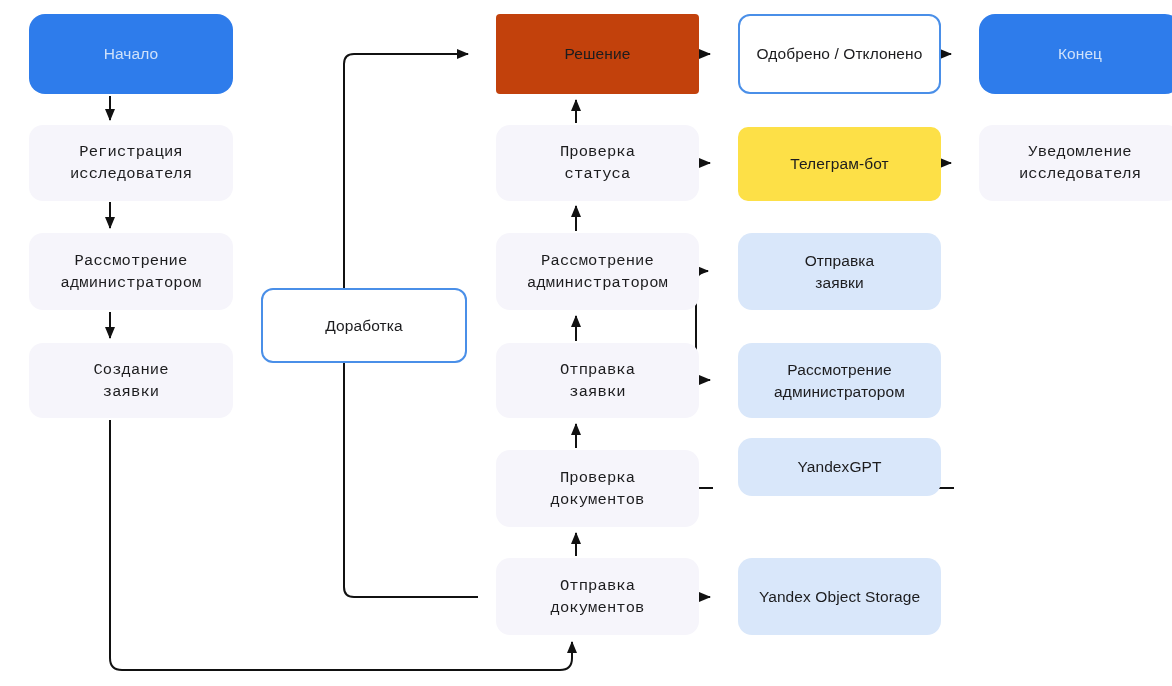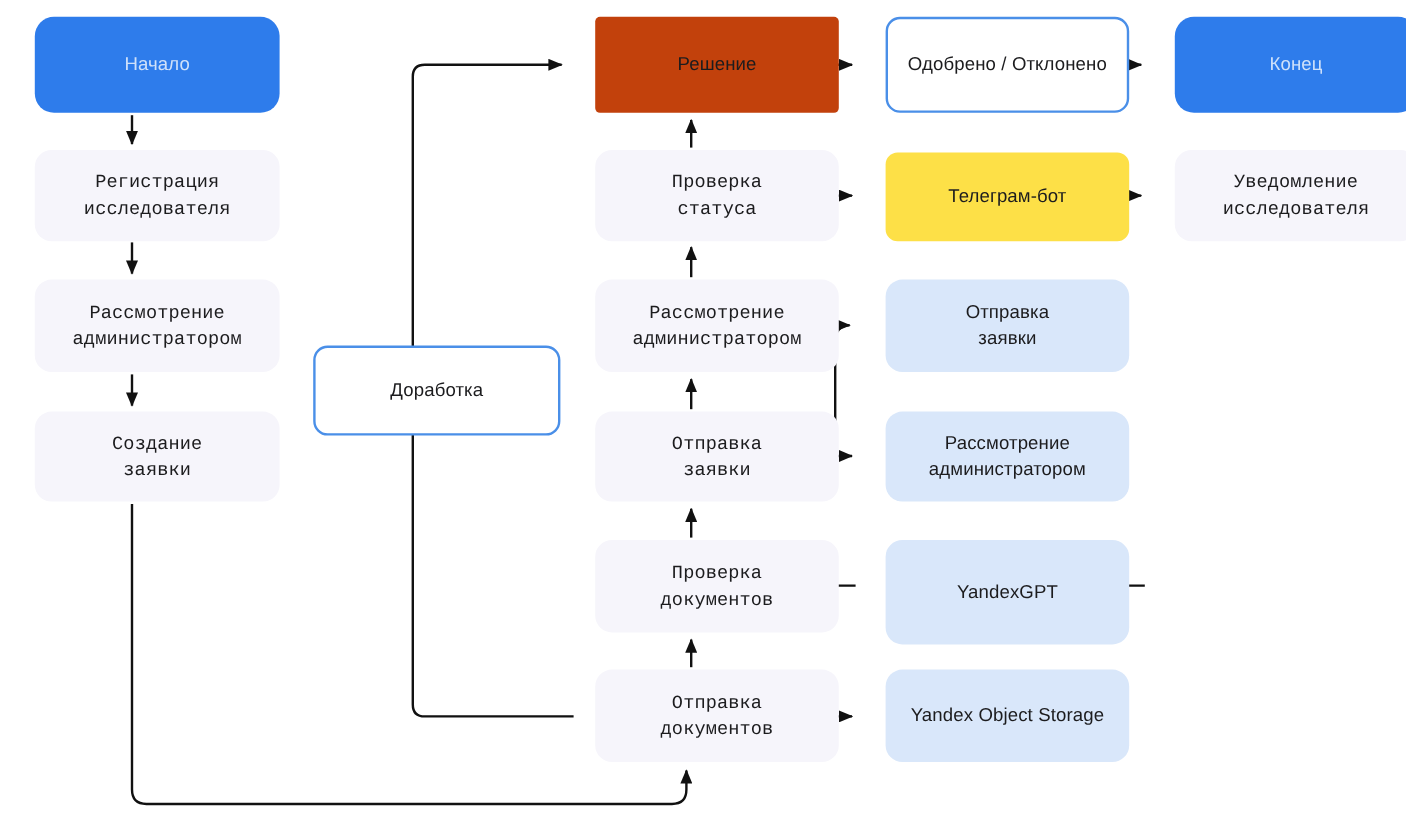--- a/index.html
+++ b/index.html
@@ -119,21 +119,21 @@
     <span class="line">Телеграм-бот</span>
   </div>
   <div class="node lightblue" style="left:717px;top:233px;width:203px;height:77px">
     <span class="line">Отправка</span>
     <span class="line">заявки</span>
   </div>
   <div class="node lightblue" style="left:717px;top:343px;width:203px;height:75px">
     <span class="line">Рассмотрение</span>
     <span class="line">администратором</span>
   </div>
-  <div class="node lightblue" style="left:717px;top:450px;width:203px;height:87px">
+  <div class="node lightblue" style="left:717px;top:438px;width:203px;height:58px">
     <span class="line">YandexGPT</span>
   </div>
   <div class="node blue" style="left:958px;top:14px;width:202px;height:80px">
     <span class="line">Конец</span>
   </div>
 
   <div class="node lightblue" style="left:717px;top:558px;width:203px;height:77px">
     <span class="line">Yandex Object Storage</span>
   </div>
   <div class="node lavender" style="left:958px;top:125px;width:202px;height:76px">

